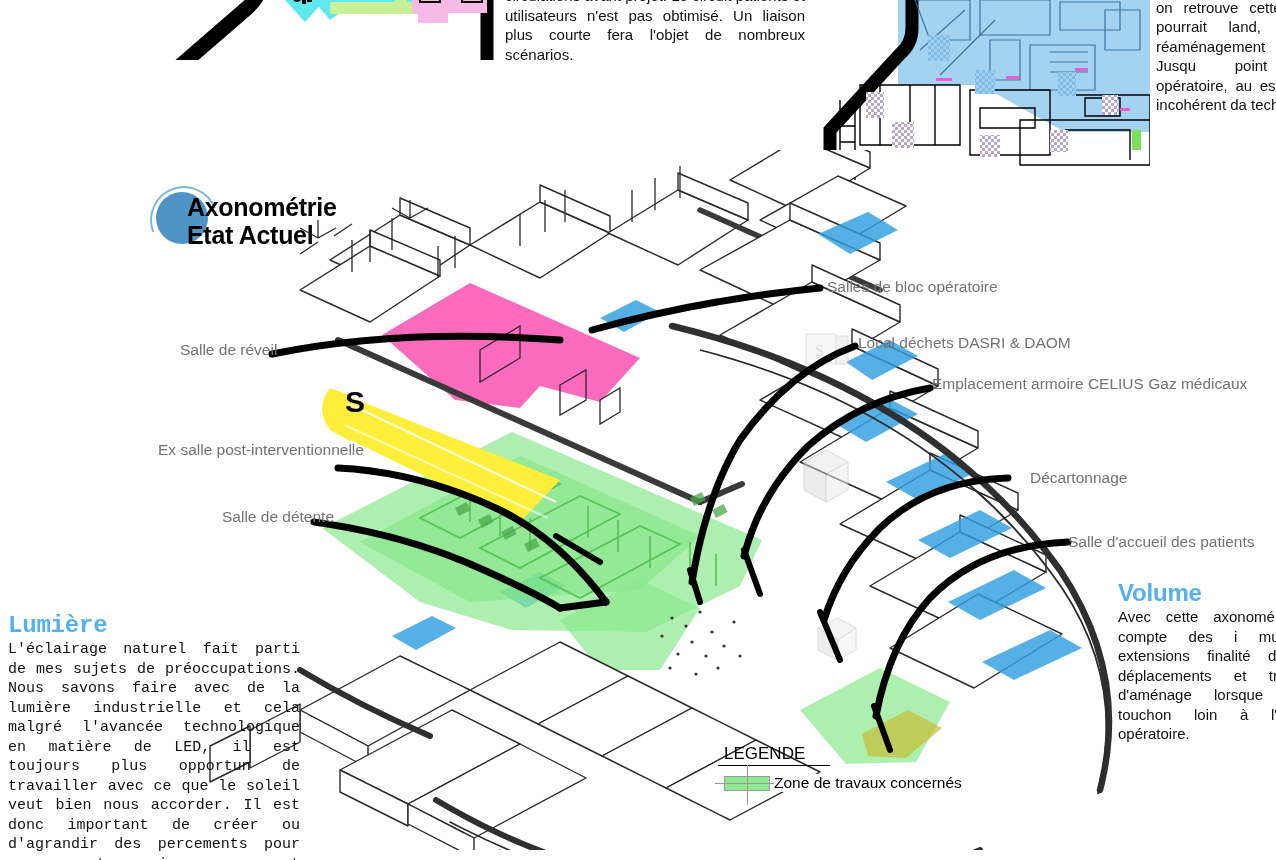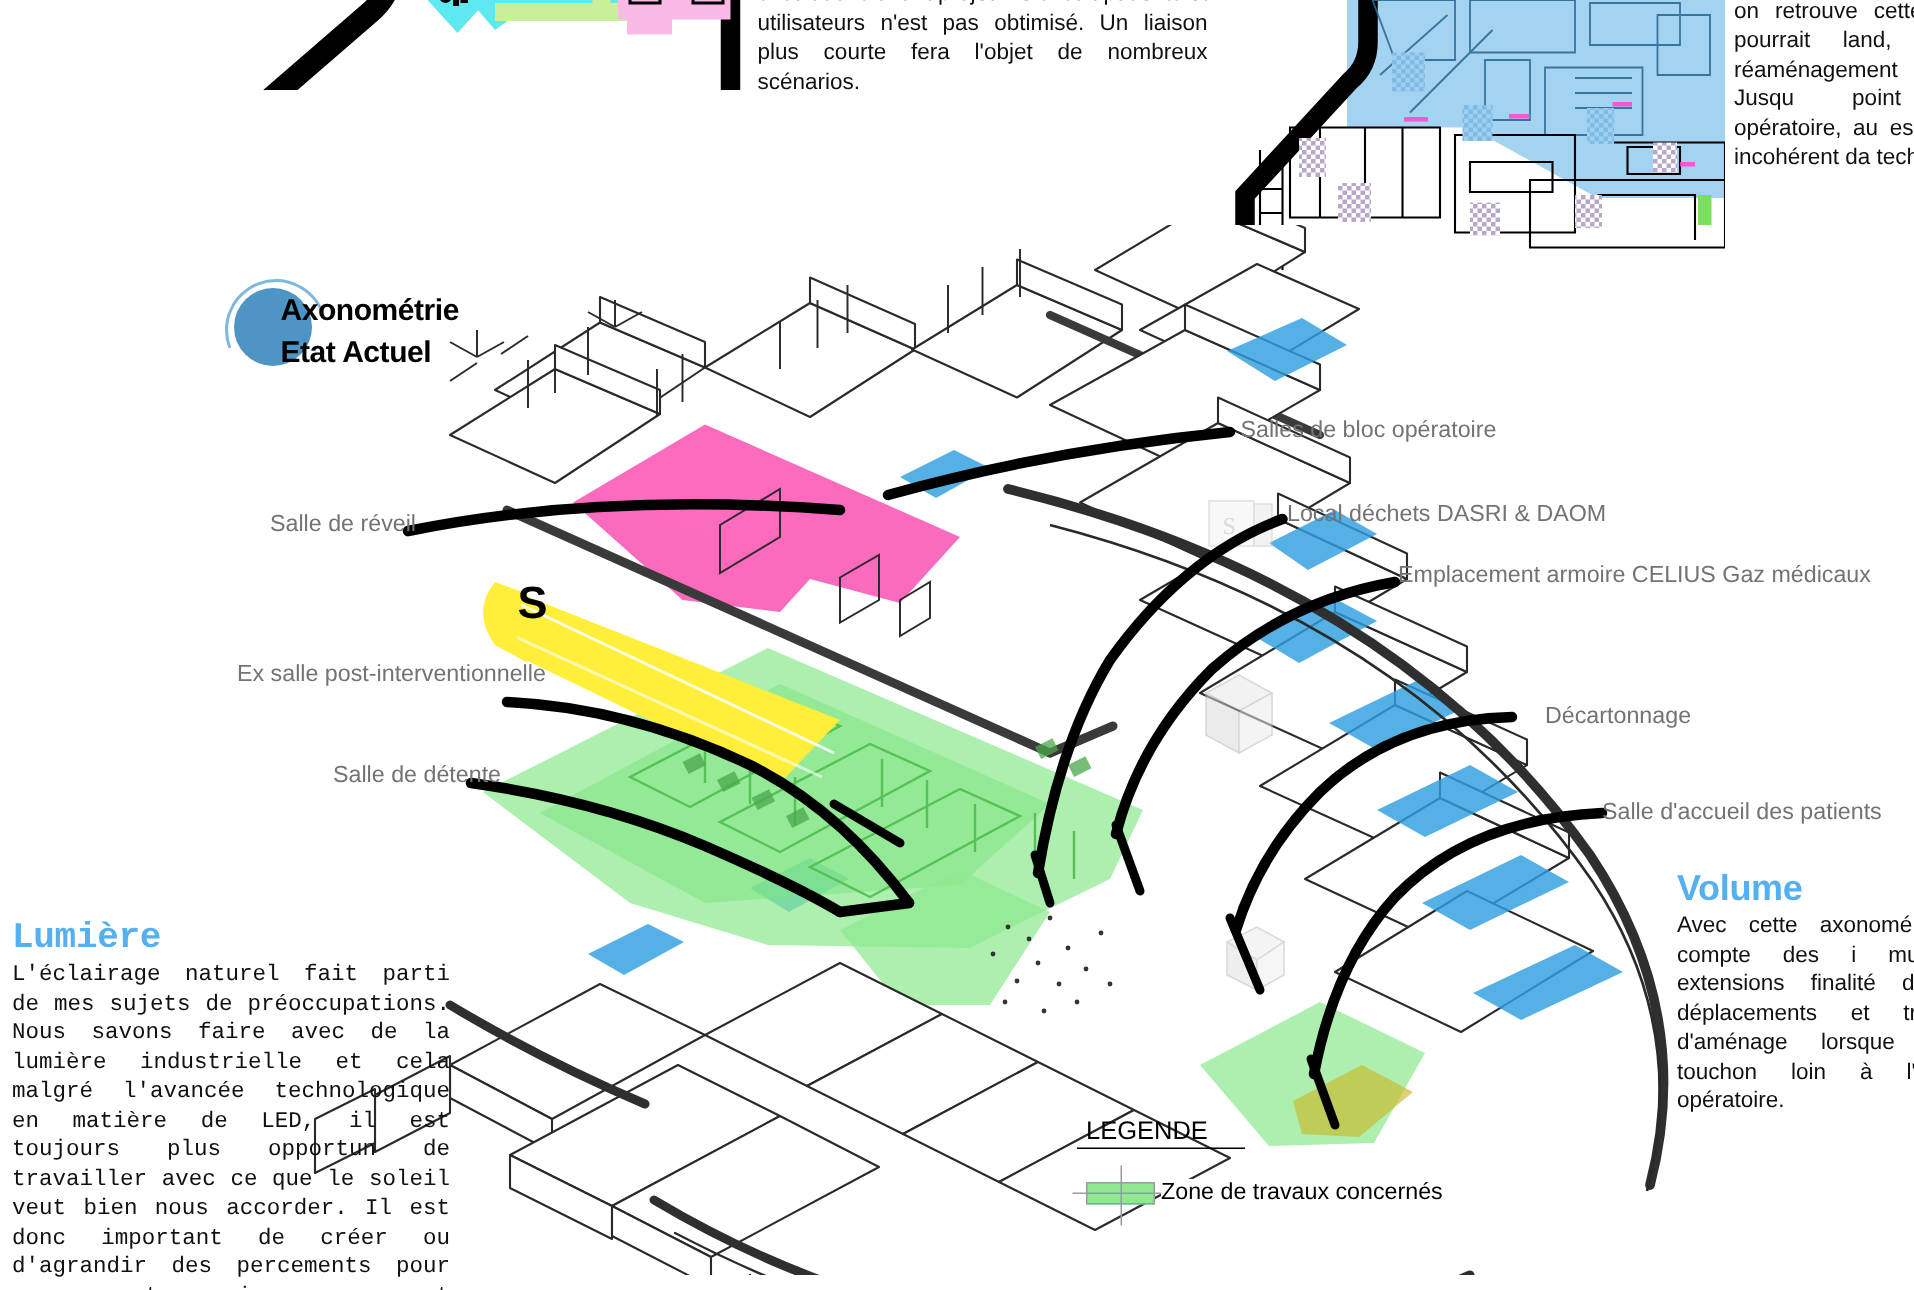--- a/index.html
+++ b/index.html
@@ -28,34 +28,34 @@
     position:absolute;left:6px;top:6px;width:52px;height:52px;border-radius:50%;
     background:#4e95c6;
   }
   #title-badge .ring{
     position:absolute;left:0px;top:0px;width:64px;height:64px;border-radius:50%;
     border:2px solid #7fb8dd;
     border-right-color:transparent;border-bottom-color:transparent;
     transform:rotate(24deg);
   }
   #title-badge .ttl{
-    position:absolute;left:37px;top:7px;font-size:20px;font-weight:bold;
+    position:absolute;left:37px;top:7px;font-size:25px;font-weight:bold;
     line-height:28px;letter-spacing:-0.3px;white-space:nowrap;
   }
 
   
   .callout{font-size:15.5px;line-height:18px;white-space:nowrap;color:#737373;}
 
   
   #legend{left:718px;top:744px;width:260px;height:62px;}
   #legend .lg-title{
     font-size:17px;line-height:20px;padding:0 0 1px 6px;
     border-bottom:1.5px solid #000;width:106px;
   }
-  #legend .lg-row{display:flex;align-items:center;margin-top:20px;padding-left:6px;}
+  #legend .lg-row{display:flex;align-items:center;margin-top:8px;padding-left:6px;}
   #legend .swatch{
     width:46px;height:15px;background:#8ee990;border:1px solid #9a9a9a;
     box-sizing:border-box;margin-right:4px;position:relative;
   }
   #legend .swatch:before{
     content:"";position:absolute;left:-10px;top:50%;width:66px;height:1px;background:#9a9a9a;
   }
   #legend .swatch:after{
     content:"";position:absolute;left:50%;top:-12px;width:1px;height:40px;background:#9a9a9a;
   }

